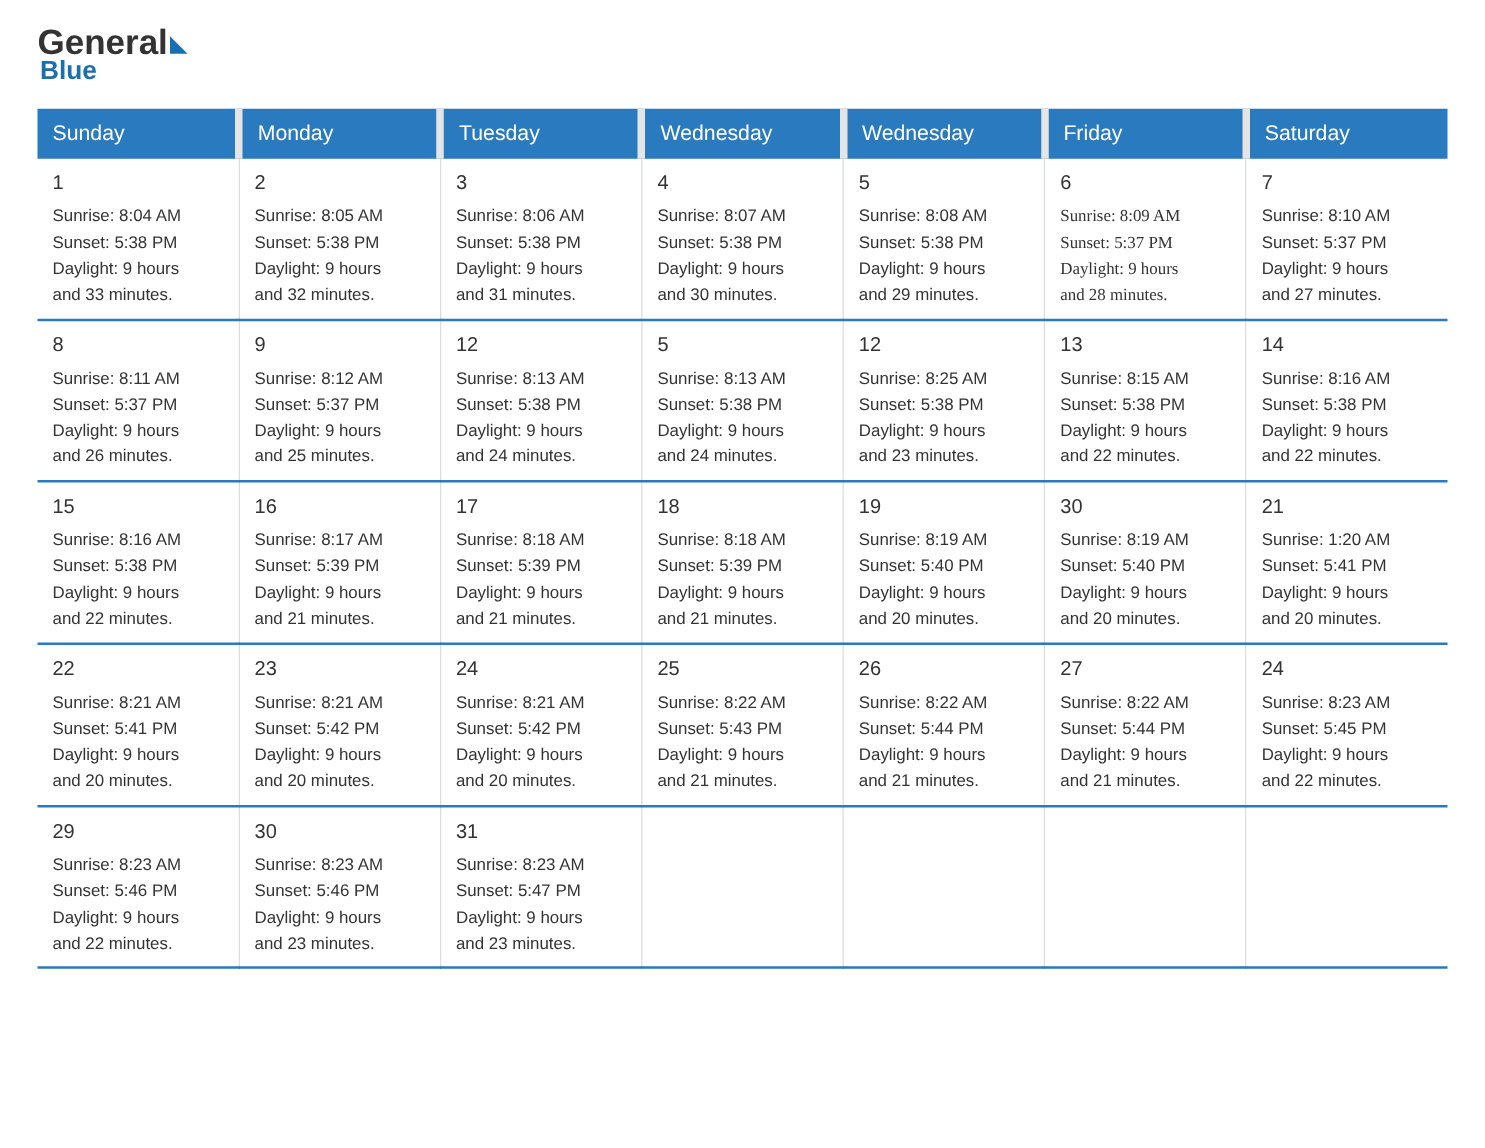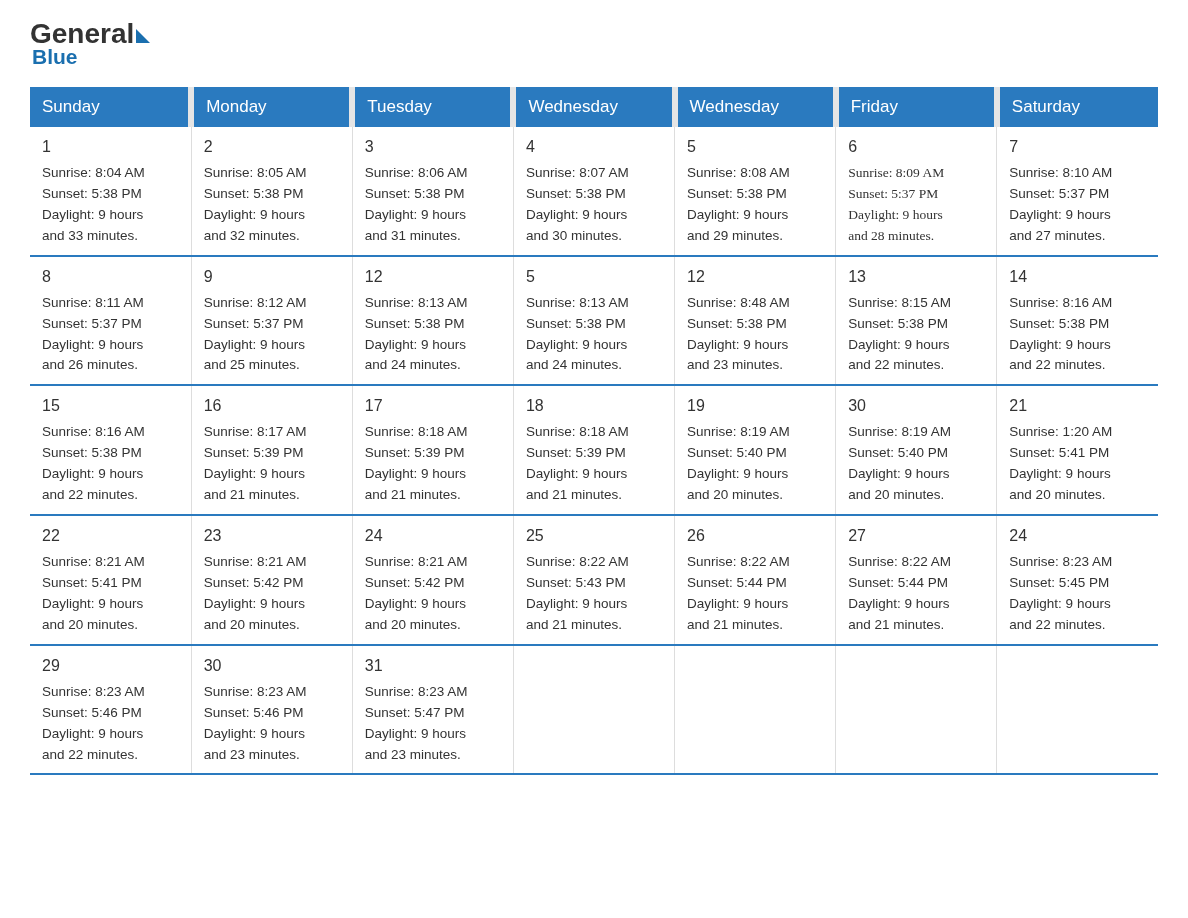--- a/index.html
+++ b/index.html
@@ -204,21 +204,21 @@
         </td>
         <td>
           <span class="day-num">5</span>
           <div class="day-info" style="white-space: pre-line;">Sunrise: 8:13 AM
 Sunset: 5:38 PM
 Daylight: 9 hours
 and 24 minutes.</div>
         </td>
         <td>
           <span class="day-num">12</span>
-          <div class="day-info" style="white-space: pre-line;">Sunrise: 8:48 AM
+          <div class="day-info" style="white-space: pre-line;">Sunrise: 8:25 AM
 Sunset: 5:38 PM
 Daylight: 9 hours
 and 23 minutes.</div>
         </td>
         <td>
           <span class="day-num">13</span>
           <div class="day-info" style="white-space: pre-line;">Sunrise: 8:15 AM
 Sunset: 5:38 PM
 Daylight: 9 hours
 and 22 minutes.</div>

